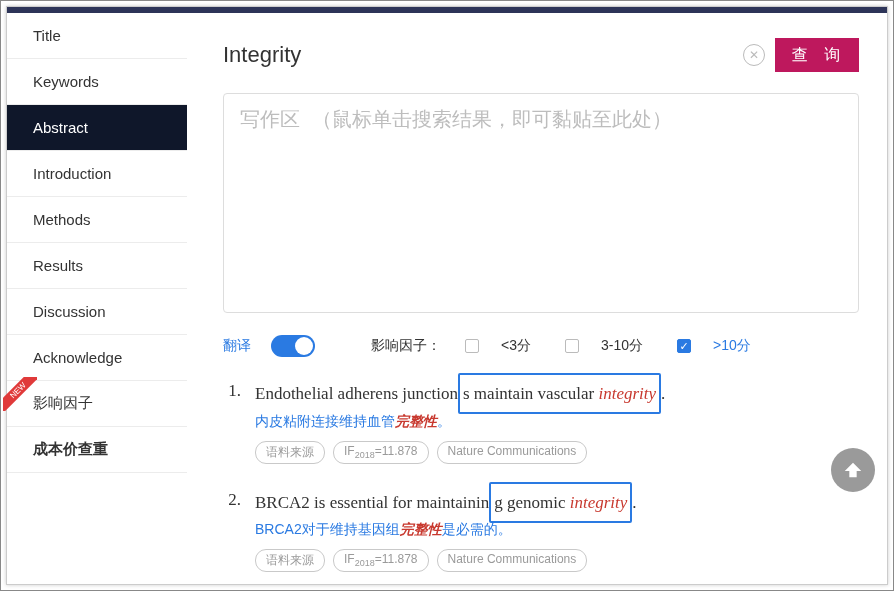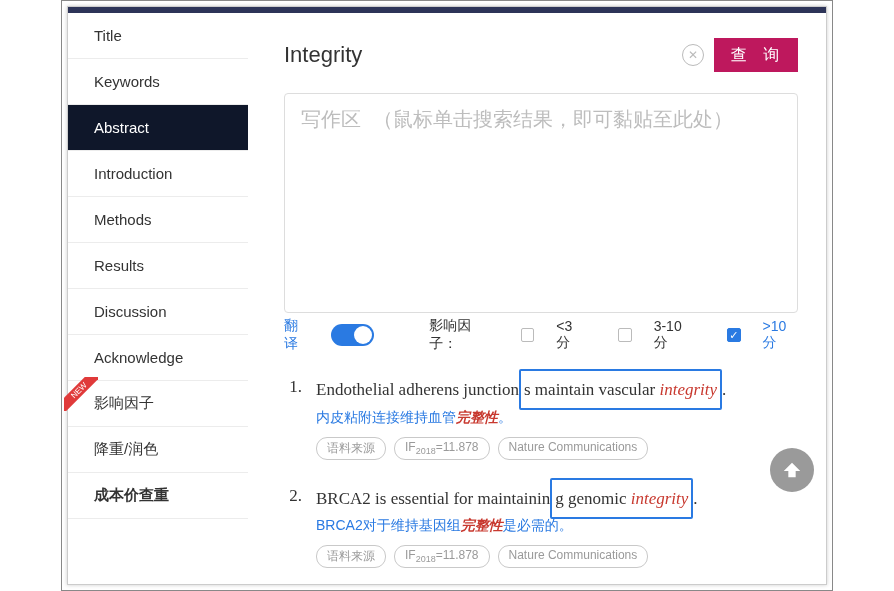--- a/index.html
+++ b/index.html
@@ -1,34 +1,34 @@
 <!DOCTYPE html>
 <html><head>
 <meta charset="utf-8">
 <style>
 * { margin:0; padding:0; box-sizing:border-box; }
 body { font-family:"Helvetica Neue",Helvetica,Arial,"Microsoft YaHei",sans-serif; background:#fff; }
-.frame { width:772px; height:591px; border:1px solid #888; margin:0 auto; position:relative; overflow:hidden; background:#fff; }
+.frame { width:894px; height:591px; border:1px solid #888; margin:0 auto; position:relative; overflow:hidden; background:#fff; }
 .inner { position:absolute; inset:5px; border:1px solid #ccc; background:#fff; box-shadow:0 0 4px rgba(0,0,0,.2); }
 .topbar { height:6px; background:#2d3458; }
 .columns { display:flex; height:calc(100% - 6px); }
 .sidebar { width:180px; border-right:0px solid #eee; position:relative; }
 .side-item { height:46px; padding-left:26px; display:flex; align-items:center; font-size:15px; color:#333; border-bottom:1px solid #ececec; cursor:pointer; position:relative; }
 .side-item.active { background:#0f172a; color:#fff; }
 .side-item.bold { font-weight:700; }
 .new-ribbon { position:absolute; left:-4px; top:-4px; width:34px; height:34px; overflow:hidden; }
 .new-ribbon span { position:absolute; display:block; width:50px; text-align:center; font-size:8px; color:#fff; background:#e03a3a; transform:rotate(-45deg); top:8px; left:-10px; line-height:11px; }
 .main { flex:1; padding:22px 28px 0 36px; overflow:hidden; position:relative; }
 .search-row { display:flex; align-items:center; gap:10px; margin-bottom:18px; }
 .search-input { flex:1; height:40px; font-size:22px; color:#333; border:none; outline:none; background:transparent; }
 .clear-btn { width:22px; height:22px; border:1px solid #bbb; border-radius:50%; color:#bbb; font-size:12px; line-height:20px; text-align:center; cursor:pointer; flex:none; }
 .query-btn { width:84px; height:34px; background:#be185d; color:#fff; border:none; border-radius:0; font-size:16px; letter-spacing:6px; text-indent:4px; cursor:pointer; flex:none; }
 .writing-area { width:100%; height:220px; border:1px solid #ddd; border-radius:4px; padding:12px 16px; font-size:20px; color:#bdbdbd; resize:none; outline:none; }
 .writing-area::placeholder { color:#bdbdbd; }
-.filter-row { display:flex; align-items:center; gap:20px; font-size:14px; color:#333; }
+.filter-row { display:flex; align-items:center; gap:20px; margin-top:18px; font-size:14px; color:#333; }
 .trans-label { color:#2a7ae2; font-size:14px; }
 .toggle { width:44px; height:22px; background:#2a7ae2; border-radius:11px; position:relative; cursor:pointer; }
 .toggle::after { content:""; position:absolute; width:18px; height:18px; background:#fff; border-radius:50%; top:2px; right:2px; }
 .chk { display:inline-flex; align-items:center; gap:22px; cursor:pointer; }
 .chk .box { width:14px; height:14px; border:1px solid #bbb; border-radius:2px; display:inline-flex; align-items:center; justify-content:center; }
 .chk.checked .box { border-color:#2a7ae2; background:#2a7ae2; color:#fff; font-size:11px; line-height:1; }
 .chk.checked .lab { color:#2a7ae2; }
 .results { margin-top:24px; font-family:Georgia,"Times New Roman",serif; }
 .res-item { display:flex; gap:14px; margin-bottom:26px; }
 .res-num { font-size:17px; color:#333; width:18px; text-align:right; }
@@ -75,23 +75,20 @@
             <span>Discussion</span>
           </div>
           <div class="side-item">
             <span>Acknowledge</span>
           </div>
           <div class="side-item">
             <div class="new-ribbon">
               <span>NEW</span>
             </div>
             <span>影响因子</span>
-          </div>
-          <div class="side-item">
-            <span>降重/润色</span>
           </div>
           <div class="side-item bold">
             <span>成本价查重</span>
           </div>
         </div>
 
    <div class="main">
 
     <div class="search-row">
       <input class="search-input" value="Integrity" style="">

